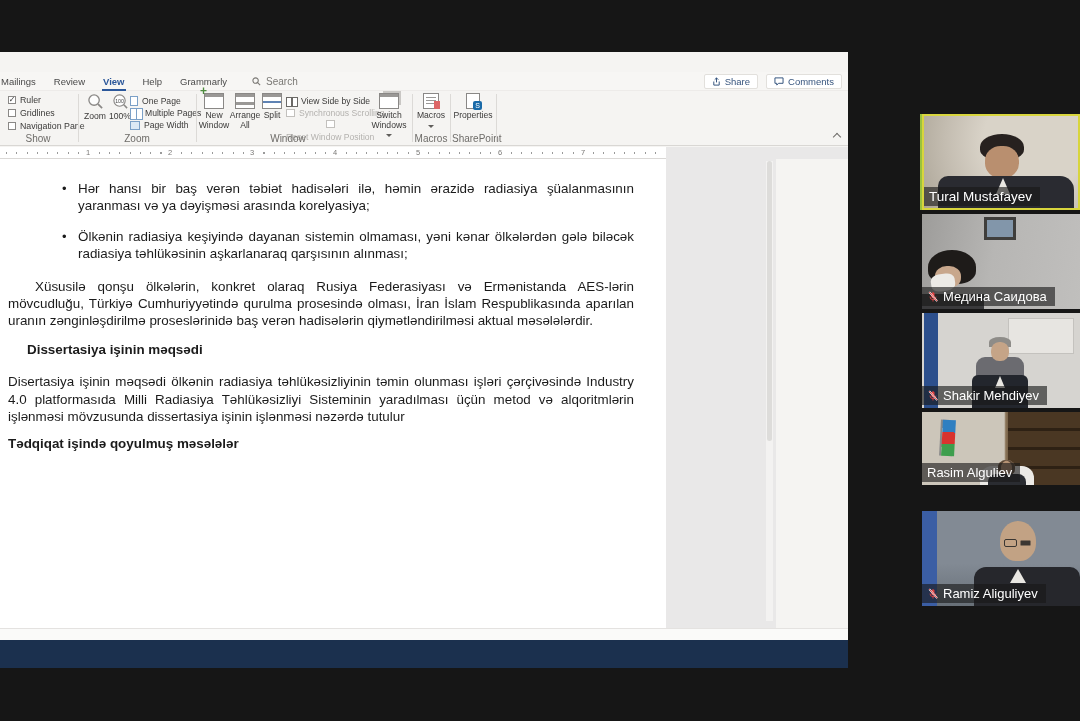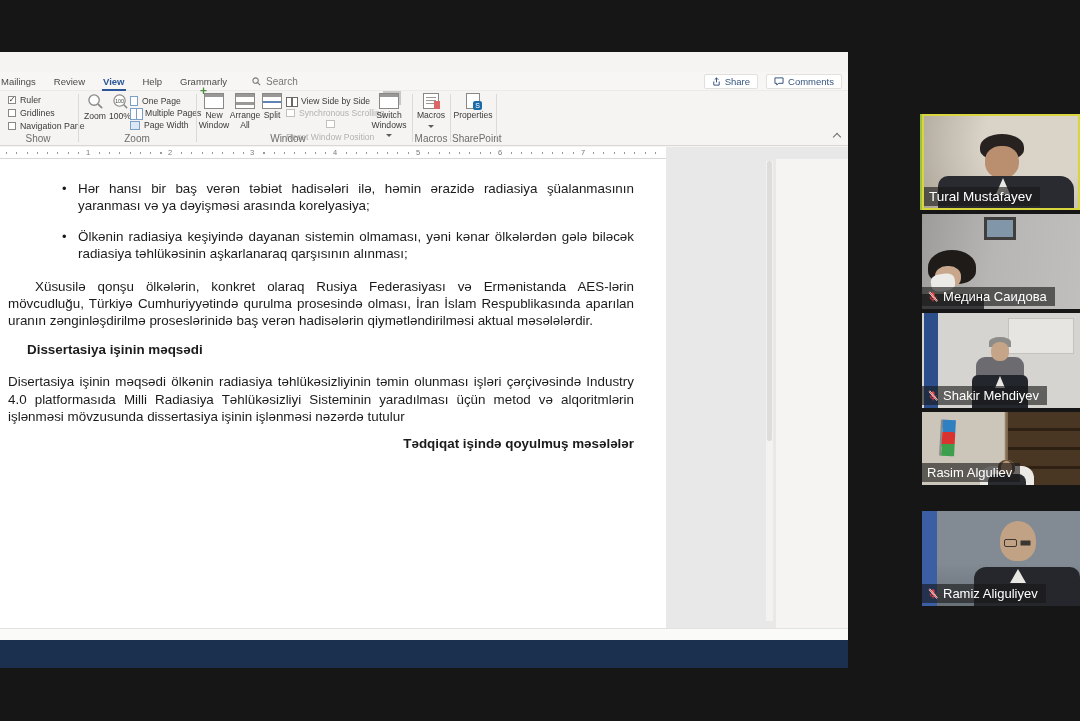--- a/index.html
+++ b/index.html
@@ -77,21 +77,21 @@
   .vthumb{position:absolute;left:1px;top:0;width:5px;height:280px;background:#dddcda;border-radius:3px;}
   .content{position:absolute;left:8px;top:21px;width:626px;font-size:13.4px;line-height:17.4px;color:#1b1b1b;text-align:justify;}
   .blist{margin:0;padding:0 0 0 70px;list-style:none;}
   .blist li{position:relative;margin-bottom:13px;}
   .blist li:before{content:"•";position:absolute;left:-16px;top:0;font-size:13px;}
   .blist li:last-child{margin-bottom:15px;}
   .para{margin:0;}
   .p-indent{text-indent:27px;}
   .h-bold{font-weight:bold;text-align:left;}
   .h1m{margin:11px 0 15px 19px;}
-  .h2m{margin:10px 0 11px 8px;text-align:right;}
+  .h2m{margin:10px 0 11px 0;}
   .p2m{margin:0;}
   .dashitem{position:relative;margin:0;padding-left:90px;line-height:26px;}
   .dashitem:before{content:"–";position:absolute;left:70px;top:0;color:#555;}
 
   .hscroll{position:absolute;left:0;top:576px;width:848px;height:12px;background:#fafaf9;border-top:1px solid #e4e2e0;}
   .navybar{position:absolute;left:0;top:588px;width:848px;height:28px;background:#1b304e;}
 
   
   .tiles{position:absolute;left:922px;top:0;width:158px;height:721px;}
   .tile{position:absolute;left:0;width:158px;height:95px;background:#3a3a3a;overflow:hidden;}

